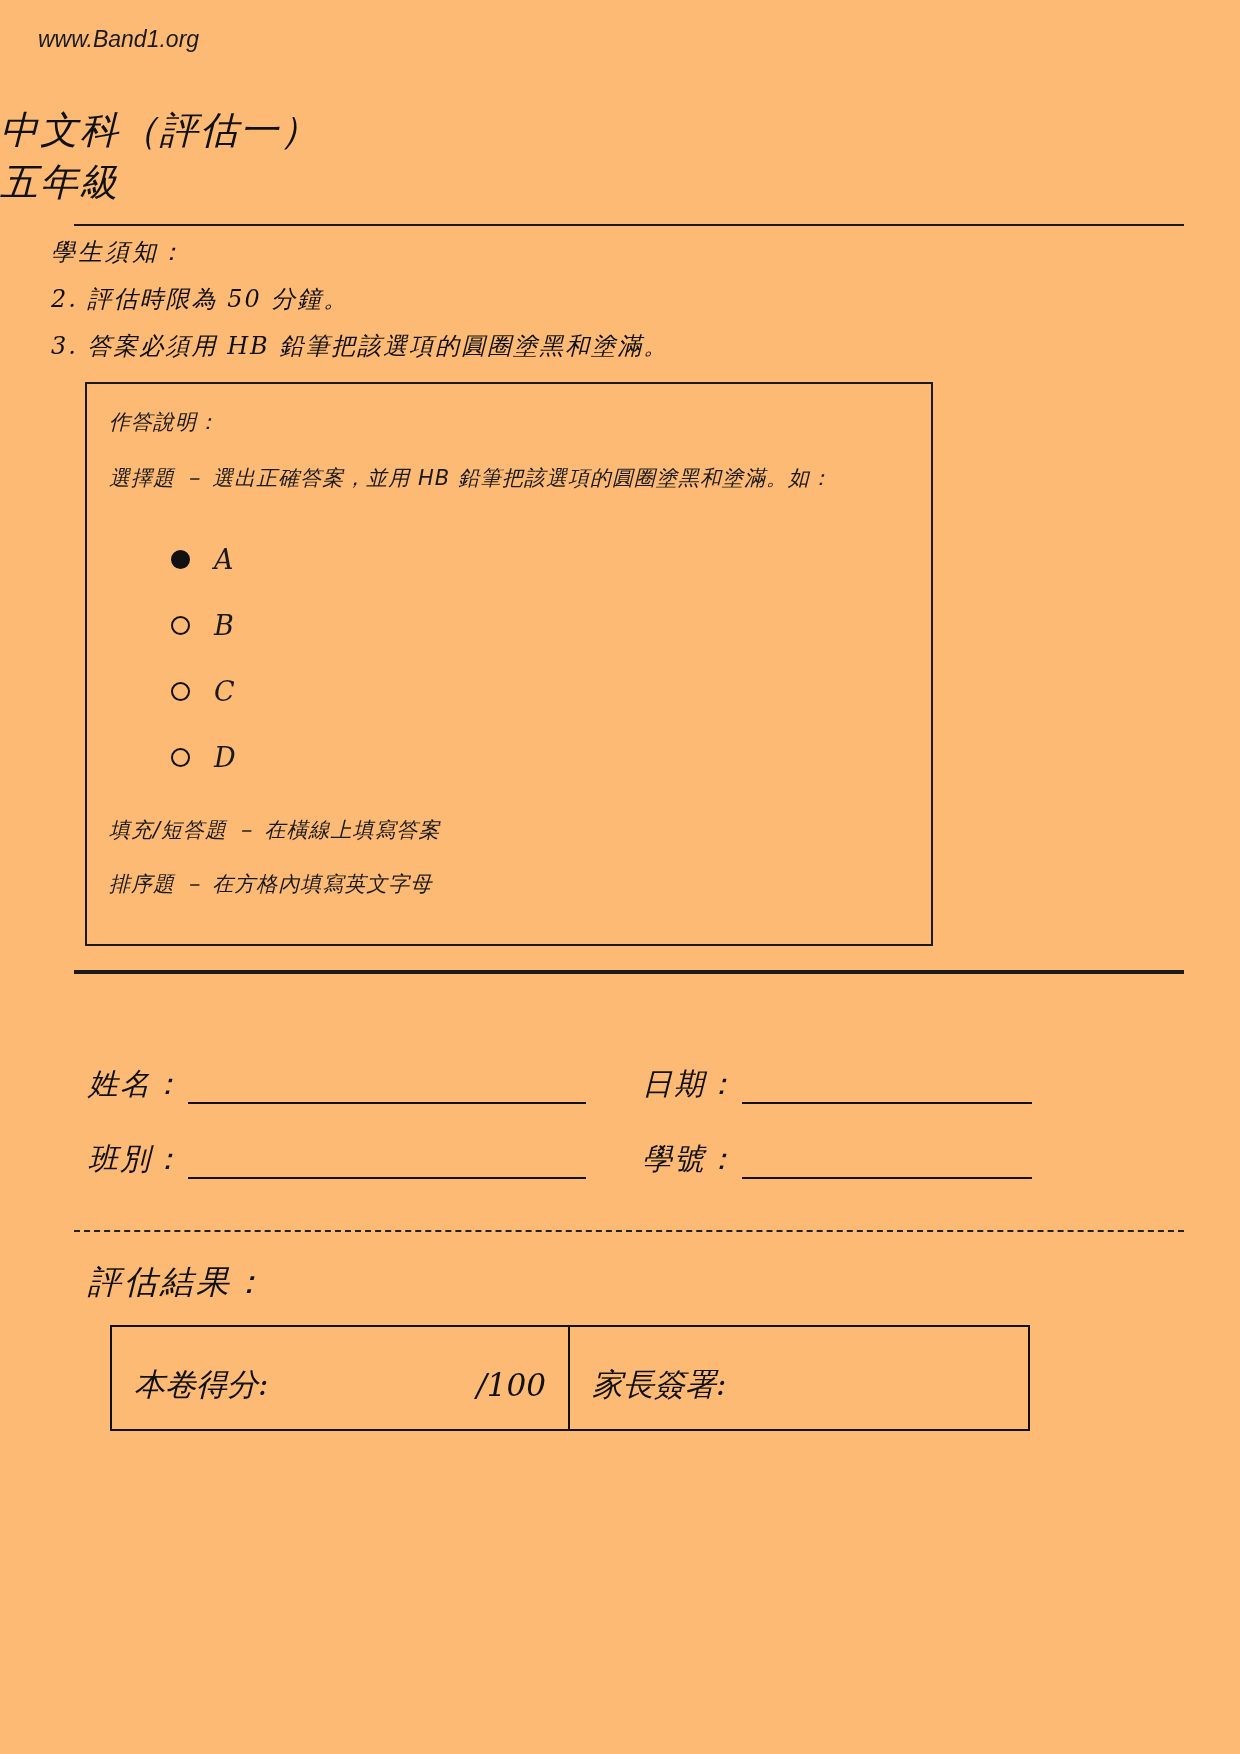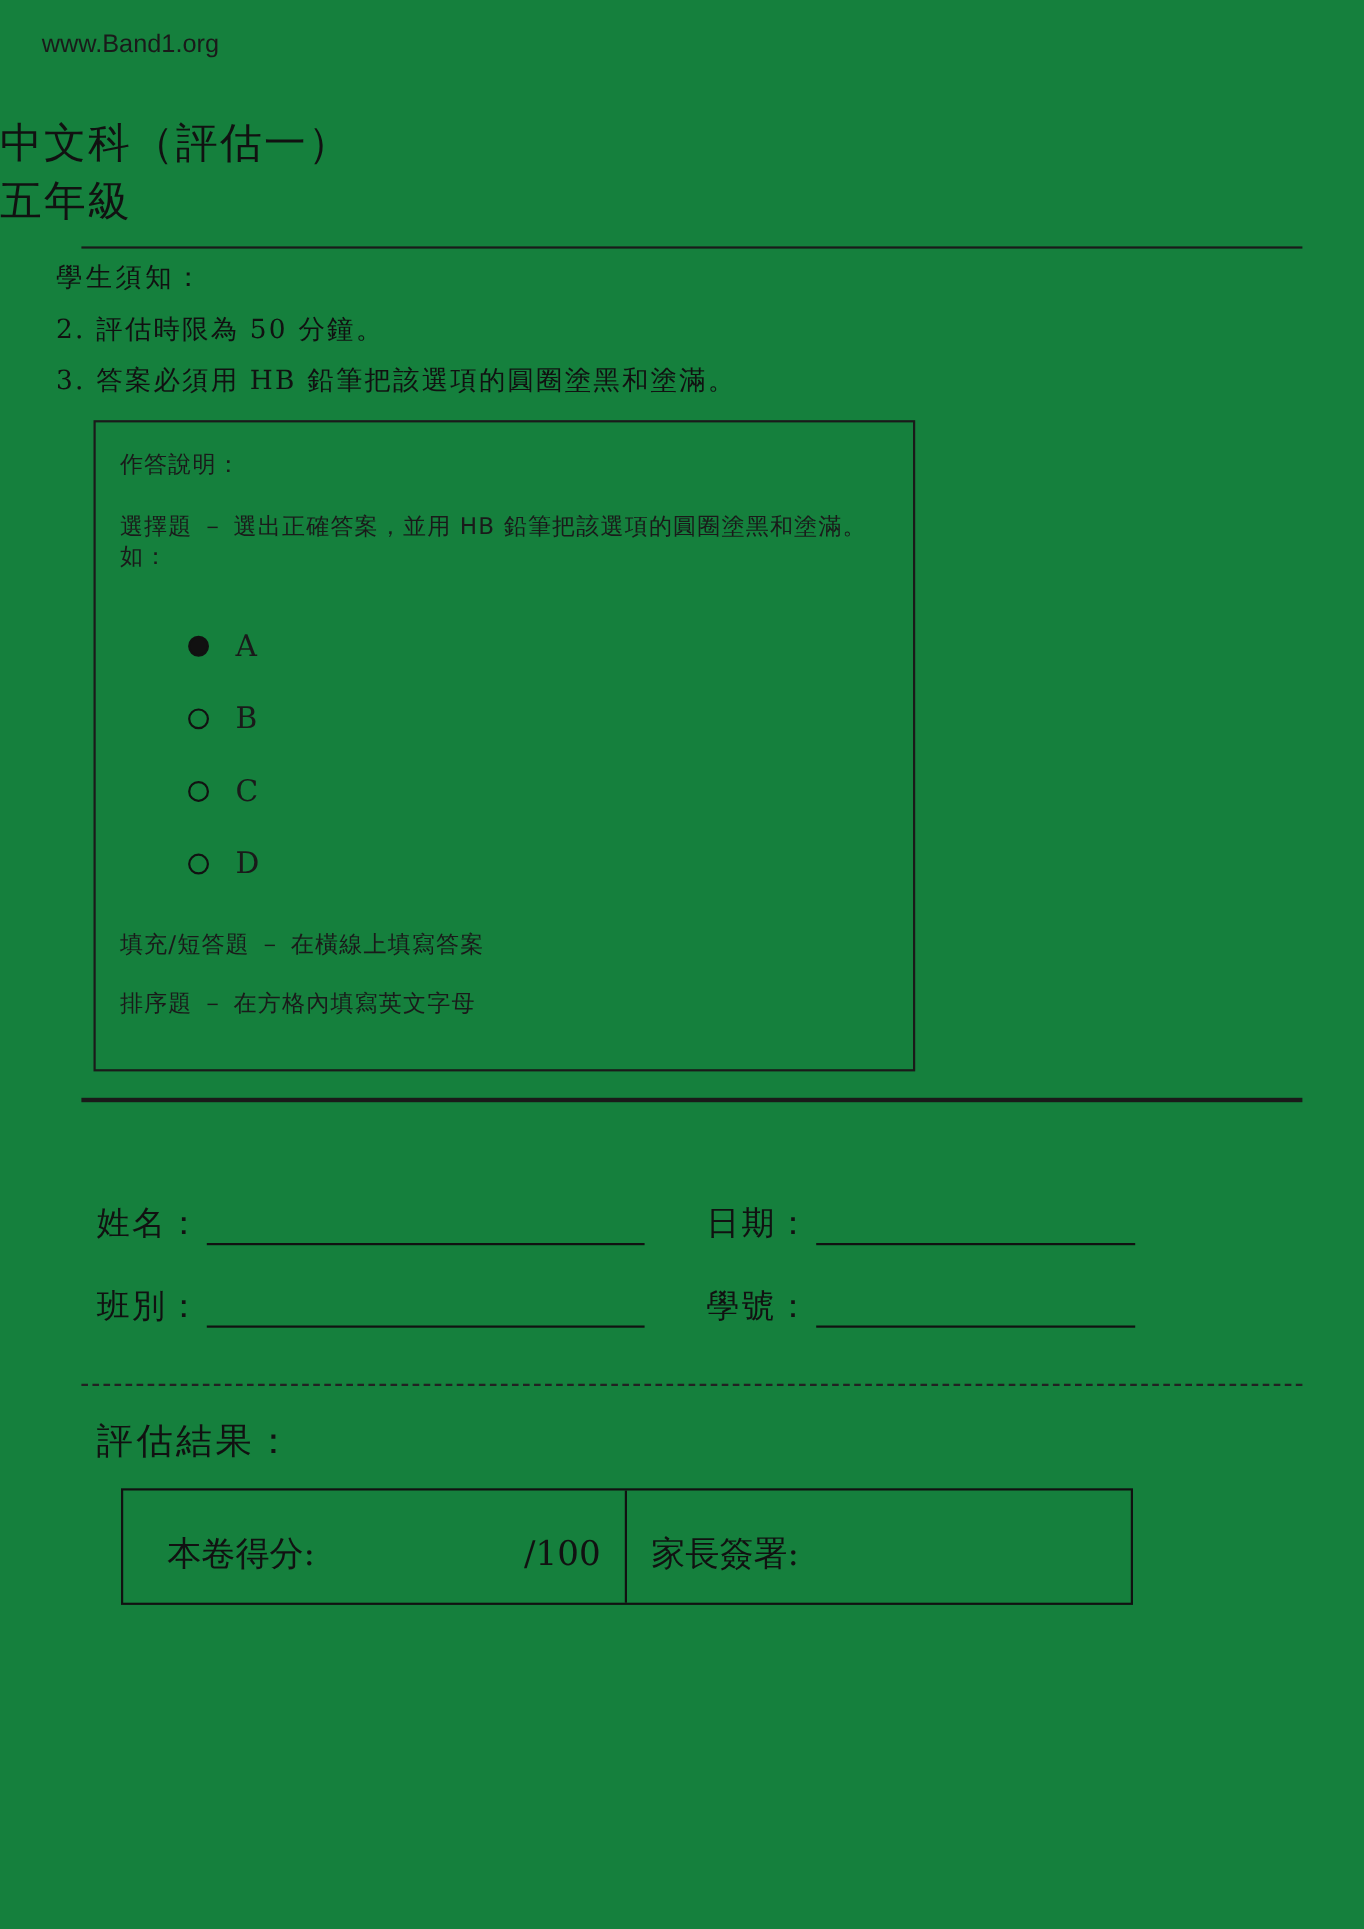--- a/index.html
+++ b/index.html
@@ -2,24 +2,25 @@
 <html><head>
 <meta charset="utf-8">
 <style>
   * { margin: 0; padding: 0; box-sizing: border-box; }
   html, body { background: #e8e8e8; }
   .page {
     position: relative;
     width: 1240px;
     height: 1754px;
     margin: 0 auto;
-    background: #15803d;
+    background: #fdba74;
     color: #111;
     font-family: "DejaVu Serif", "Liberation Serif", serif;
     overflow: hidden;
+    font-style: italic;
   }
   .watermark {
     position: absolute;
     top: 26px;
     left: 38px;
     font-family: "Liberation Sans", "DejaVu Sans", sans-serif;
     font-size: 23px;
     color: #1a1a1a;
   }
   .title-block {
@@ -33,21 +34,21 @@
     border-top: 2.5px solid #1a1a1a;
   }
   .notice {
     margin: 10px 90px 0 51px;
     font-size: 24px;
   }
   .notice-heading { letter-spacing: 3px; }
   .notice-item { margin-top: 15px; letter-spacing: 2px; }
   .guide-box {
     margin: 20px 0 0 85px;
-    width: 747px;
+    width: 848px;
     min-height: 552px;
     border: 2px solid #1a1a1a;
     padding: 24px 22px 46px 22px;
     font-family: "DejaVu Sans", "Liberation Sans", sans-serif;
     font-size: 21px;
     color: #1a1a1a;
   }
   .guide-heading { letter-spacing: 1px; }
   .guide-line { margin-top: 28px; letter-spacing: 1px; }
   .options { margin: 34px 0 6px 62px; }
@@ -103,21 +104,21 @@
     height: 106px;
     border: 2.5px solid #111;
     font-size: 31px;
   }
   .result-cell-left {
     flex: 0 0 458px;
     border-right: 2px solid #111;
     display: flex;
     justify-content: space-between;
     align-items: center;
-    padding: 14px 22px 0 40px;
+    padding: 14px 22px 0 22px;
   }
   .result-cell-right {
     flex: 1;
     display: flex;
     align-items: center;
     padding: 14px 0 0 22px;
     border-radius: 13px;
   }
 </style>
 </head>

